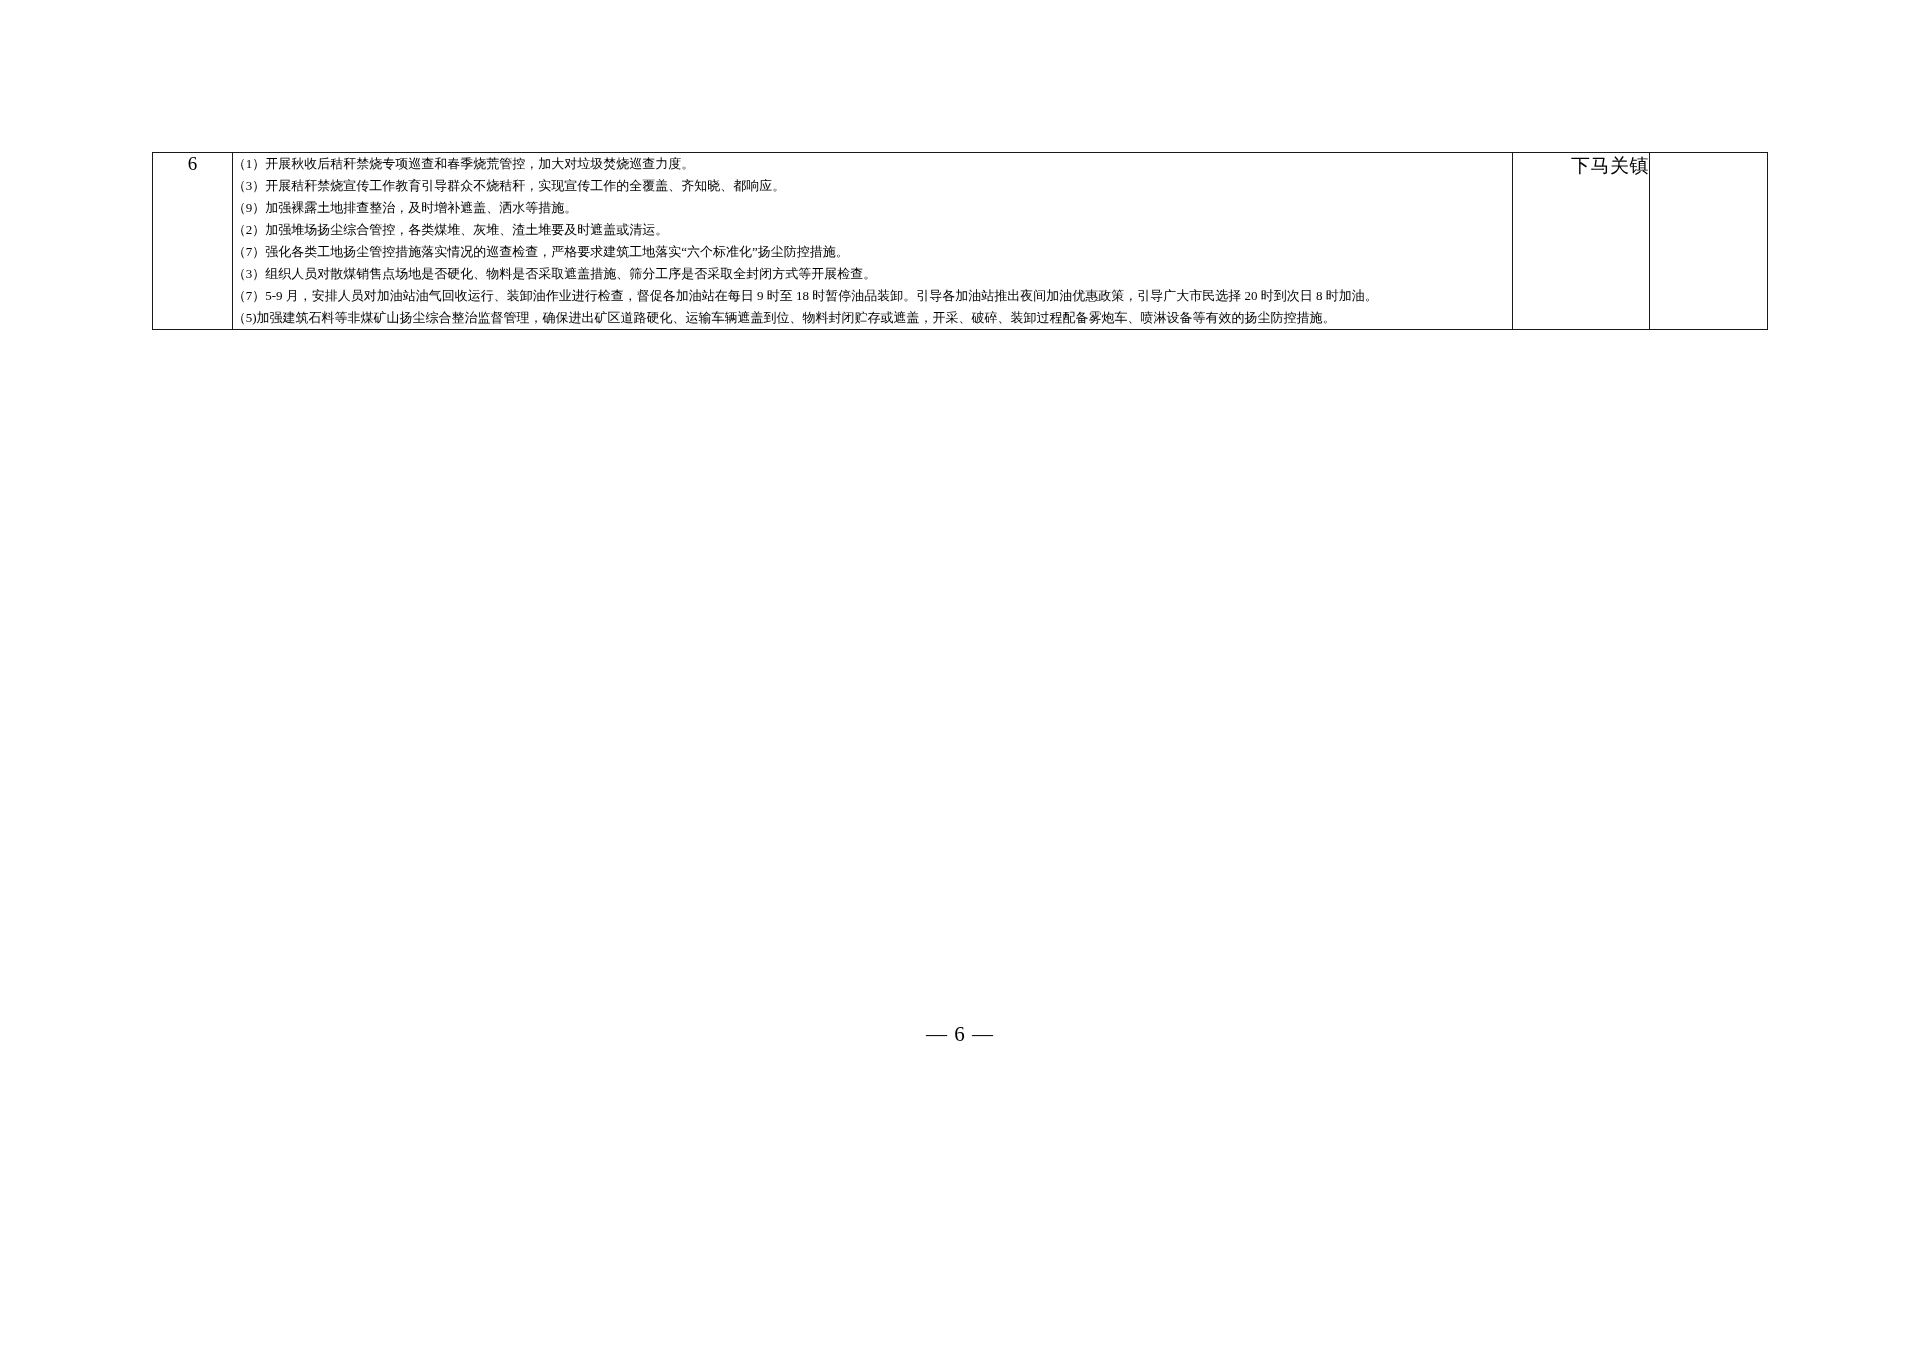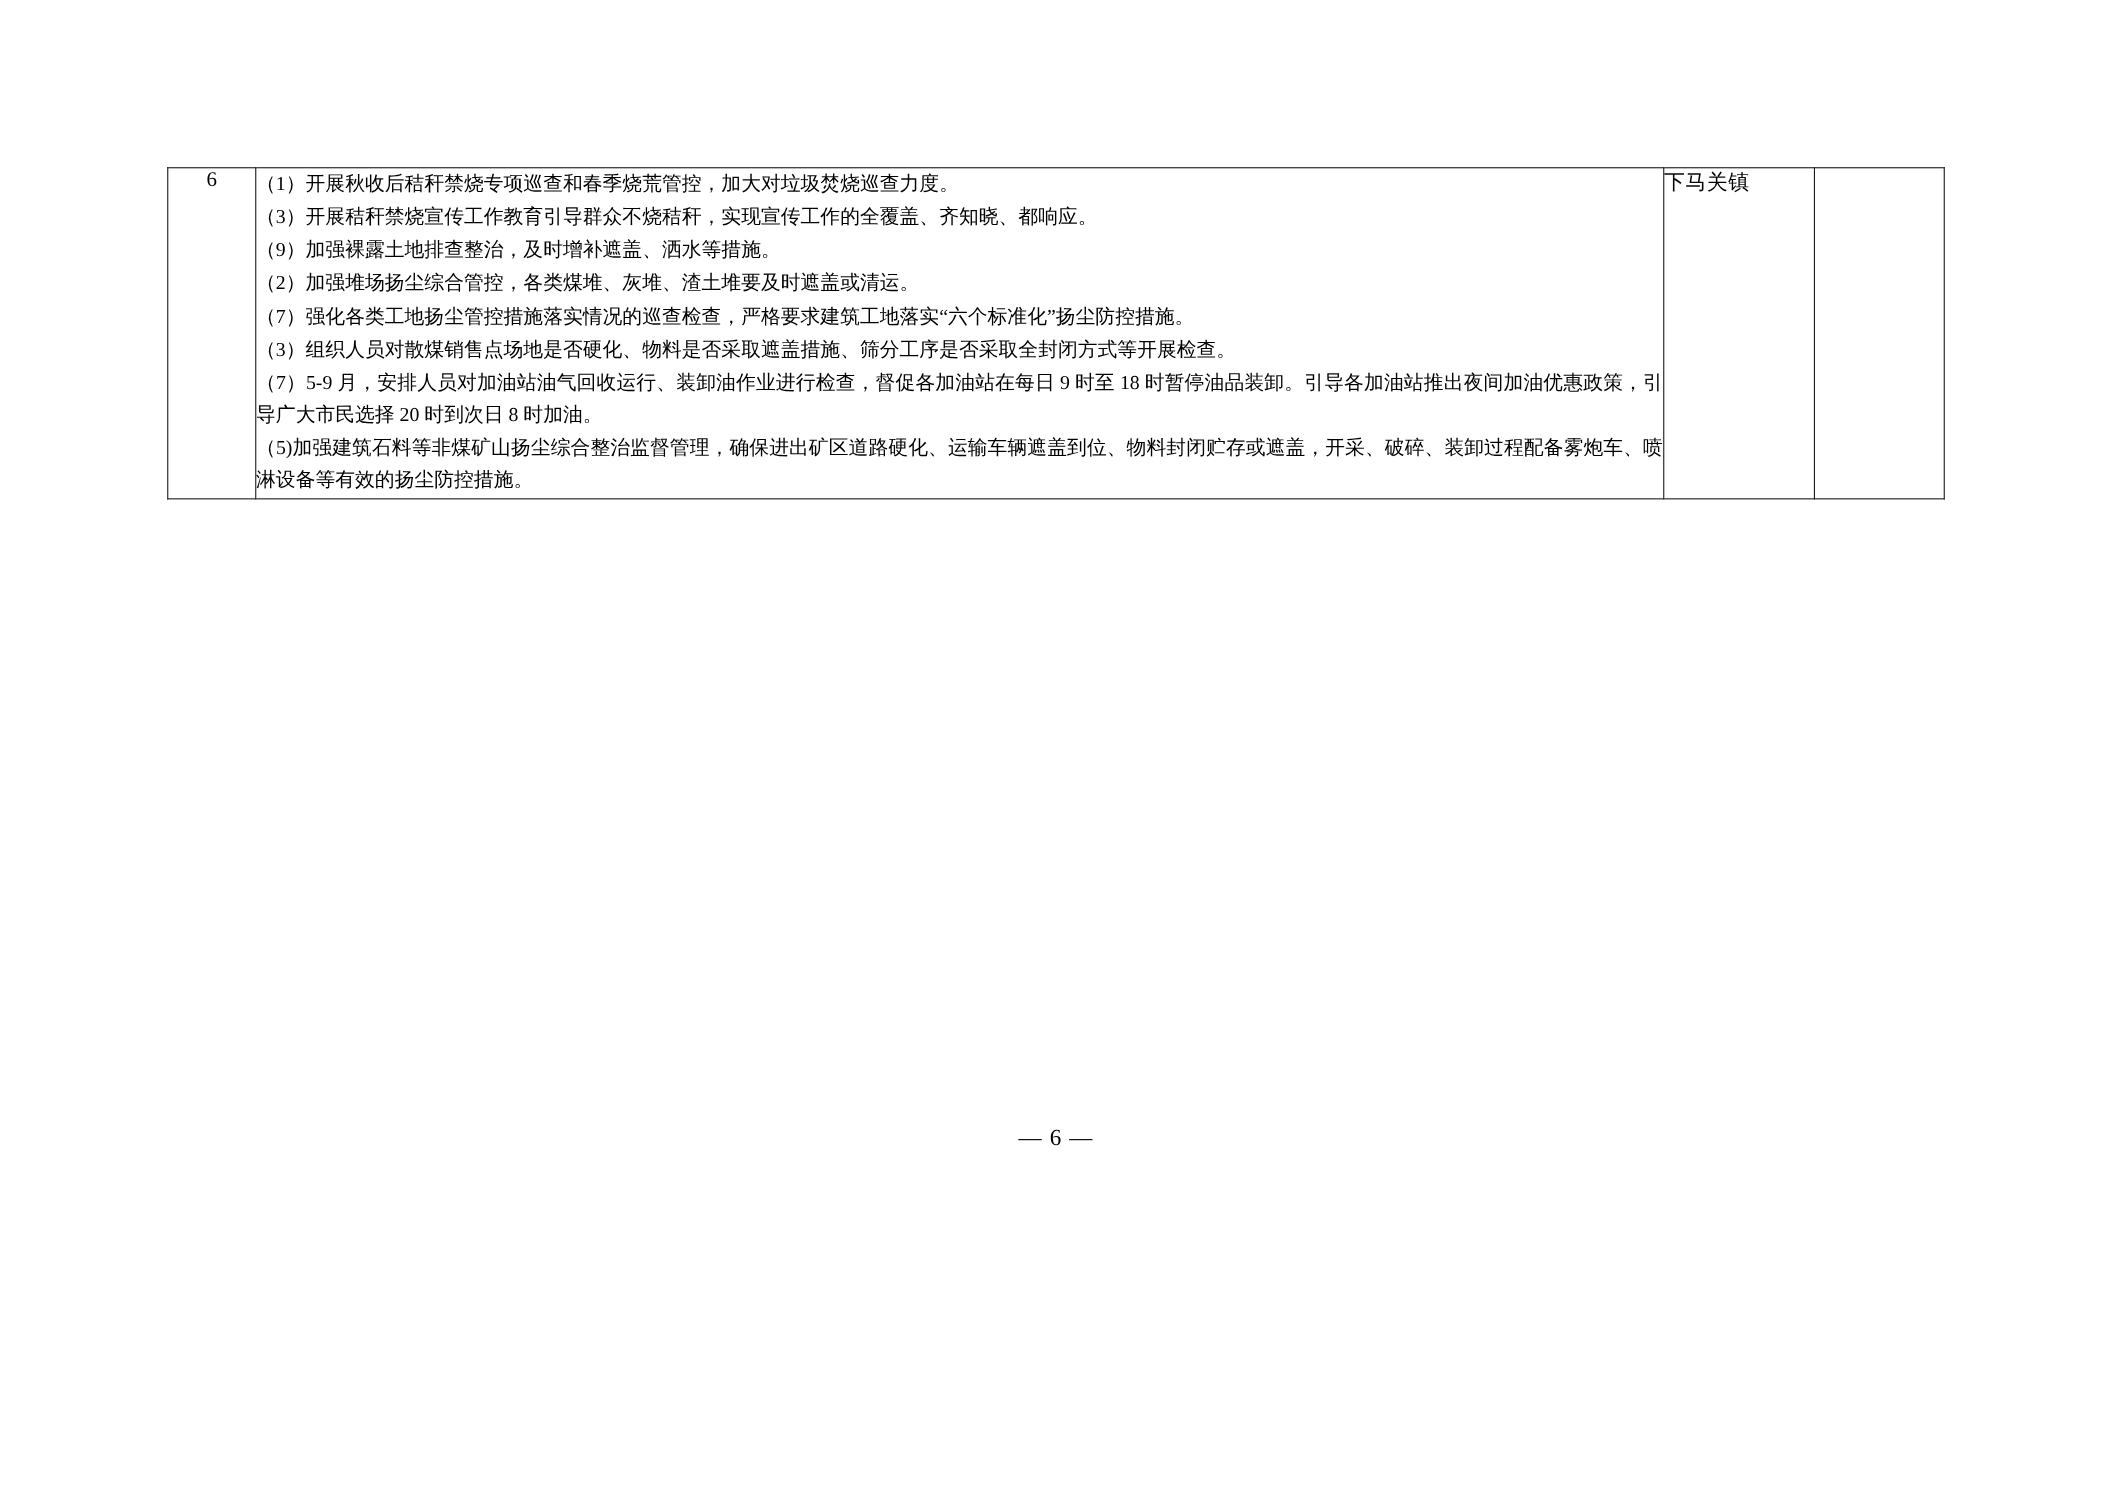--- a/index.html
+++ b/index.html
@@ -41,30 +41,30 @@
     text-align: center;
     vertical-align: middle;
     font-size: 19px;
   }
   .col-body {
     width: 1202px;
     padding: 30px 22px 28px 22px;
   }
   .col-dept {
     width: 128px;
-    text-align: left;
+    text-align: right;
     vertical-align: middle;
     font-size: 19px;
     letter-spacing: 0.5px;
   }
   .col-extra {
     width: 110px;
   }
   .item {
-    font-size: 18px;
+    font-size: 13px;
     line-height: 1.62;
     text-align: justify;
     text-justify: inter-ideograph;
     margin: 0 0 1px 0;
     text-indent: 0;
   }
   .footer {
     position: absolute;
     left: 0;
     top: 1022px;

